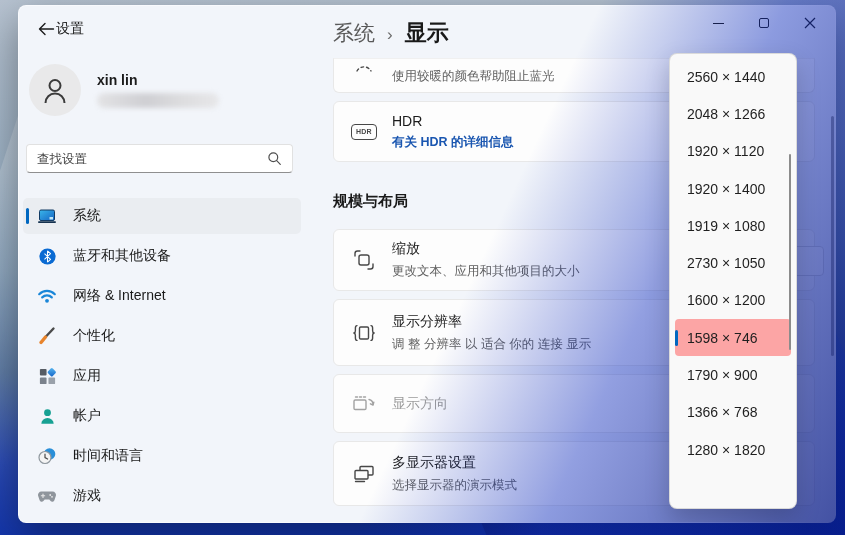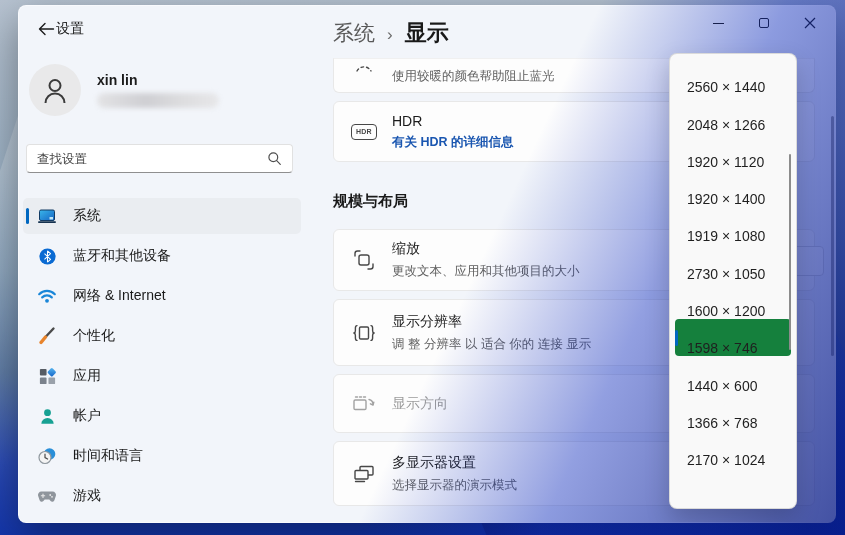--- a/index.html
+++ b/index.html
@@ -98,23 +98,23 @@
     font-size:12.5px; color:#707070; display:flex; align-items:center; padding-left:10px; cursor:pointer; }
 
   .page-scrollbar { position:absolute; left:812px; top:110px; width:3px; height:240px;
     background:#9d9d9d; border-radius:2px; }
 
   
   .dropdown { position:absolute; left:650px; top:47px; width:128px; height:456px;
     background:#f9f9f9; border:1px solid rgba(0,0,0,.12); border-radius:8px;
     box-shadow:0 10px 24px rgba(0,0,0,.18); padding-top:4px; z-index:10; }
   .dd-item { position:relative; height:37.3px; margin:0 5px; border-radius:4px;
-    display:flex; align-items:flex-end; padding-left:12px;
+    display:flex; align-items:center; padding-left:12px;
     font-size:14px; color:#1f1f1f; cursor:pointer; white-space:nowrap; }
-  .dd-item.sel { background:#15803d; }
+  .dd-item.sel { background:#fca5a5; }
   .dd-item .dacc { display:none; }
   .dd-item.sel .dacc { display:block; position:absolute; left:0; top:10.5px; width:3px; height:16px;
     border-radius:2px; background:#0067c0; }
   .dd-scrollbar { position:absolute; right:5px; top:100px; width:2.5px; height:196px;
     background:#8c8c8c; border-radius:2px; }
 
   svg { display:block; }
 </style>
 </head>
 <body>
@@ -388,25 +388,25 @@
           <span>2730 × 1050</span>
         </div>
       <div class="dd-item">
           <span>1600 × 1200</span>
         </div>
       <div class="dd-item sel">
           <span class="dacc"></span>
           <span>1598 × 746</span>
         </div>
       <div class="dd-item">
-          <span>1440 × 600</span>
+          <span>1790 × 900</span>
         </div>
       <div class="dd-item">
           <span>1366 × 768</span>
         </div>
       <div class="dd-item">
-          <span>2170 × 1024</span>
+          <span>1280 × 1820</span>
         </div>
       <div class="dd-scrollbar"></div>
     </div>
 
   </div>
 </div>
 
 </body></html>

